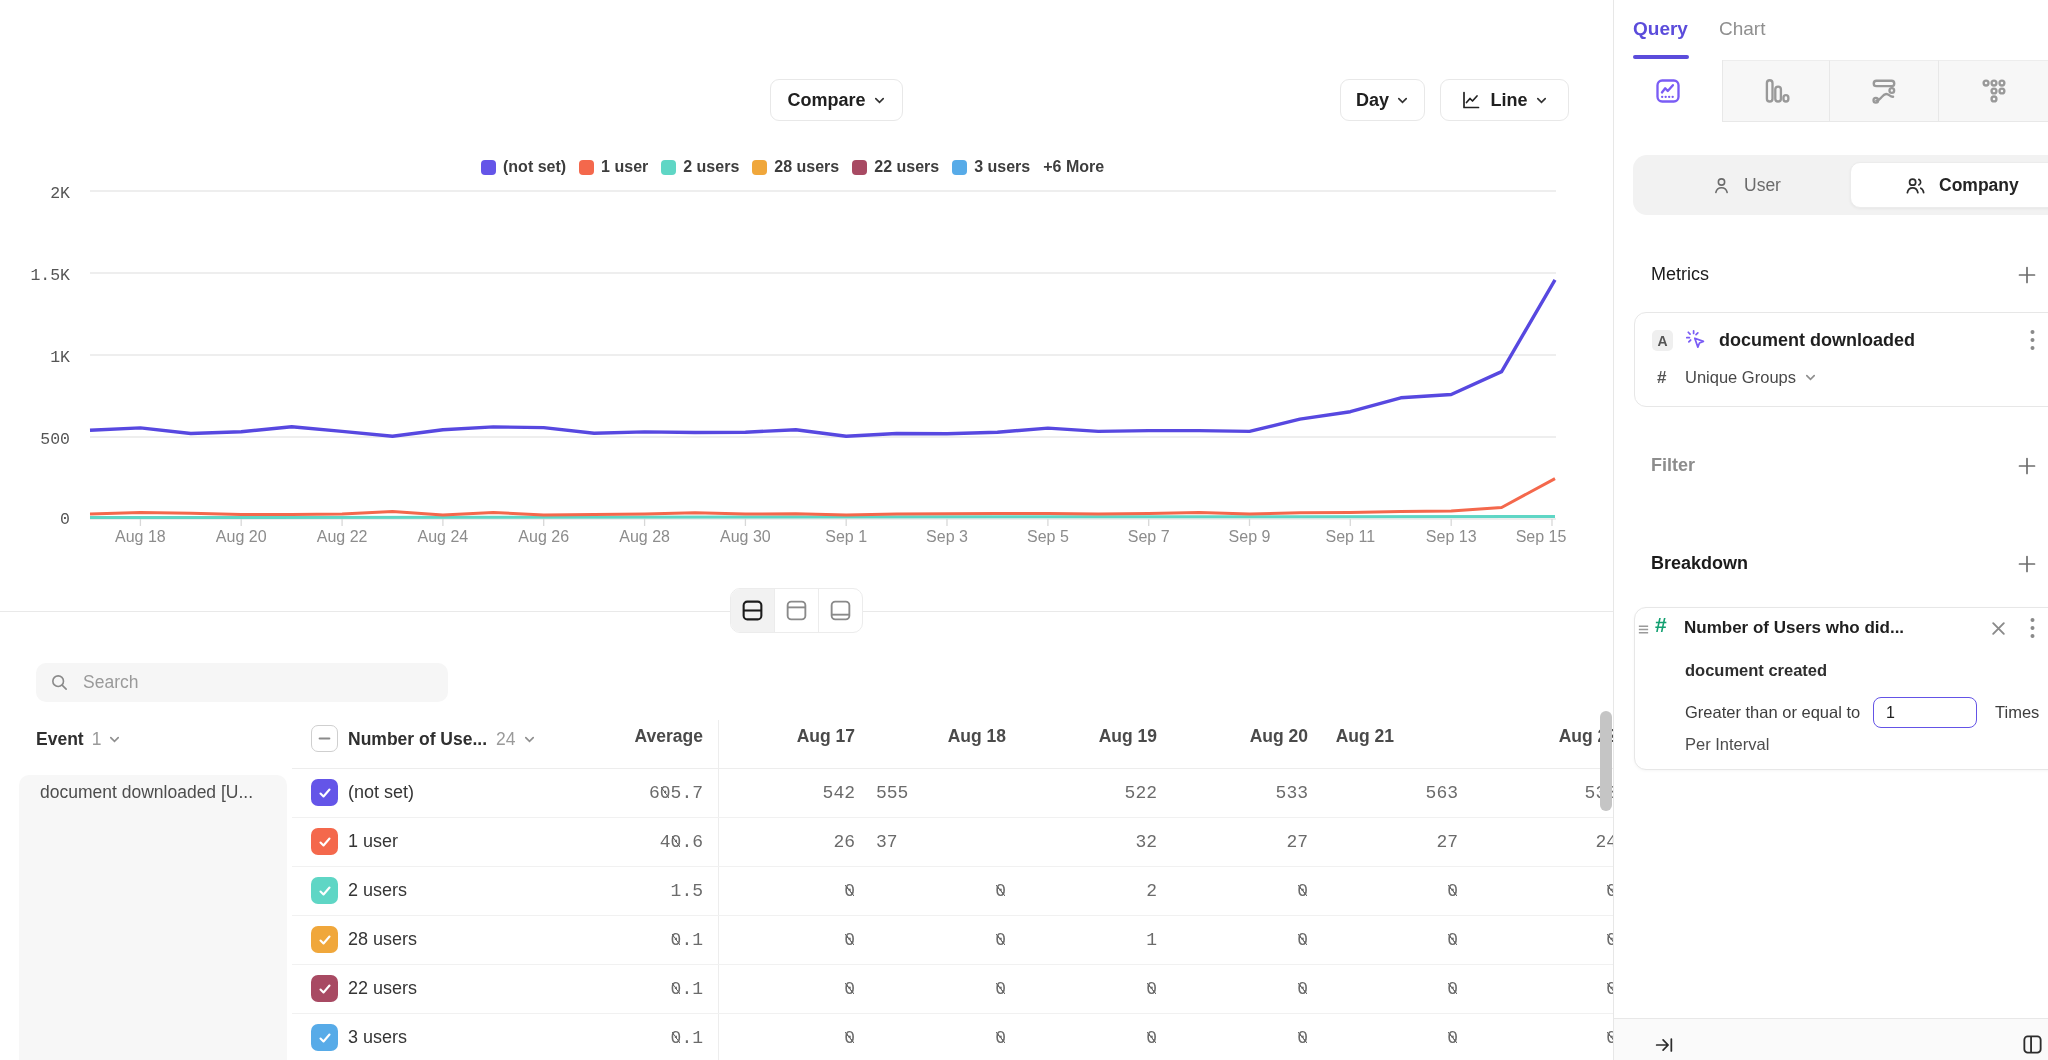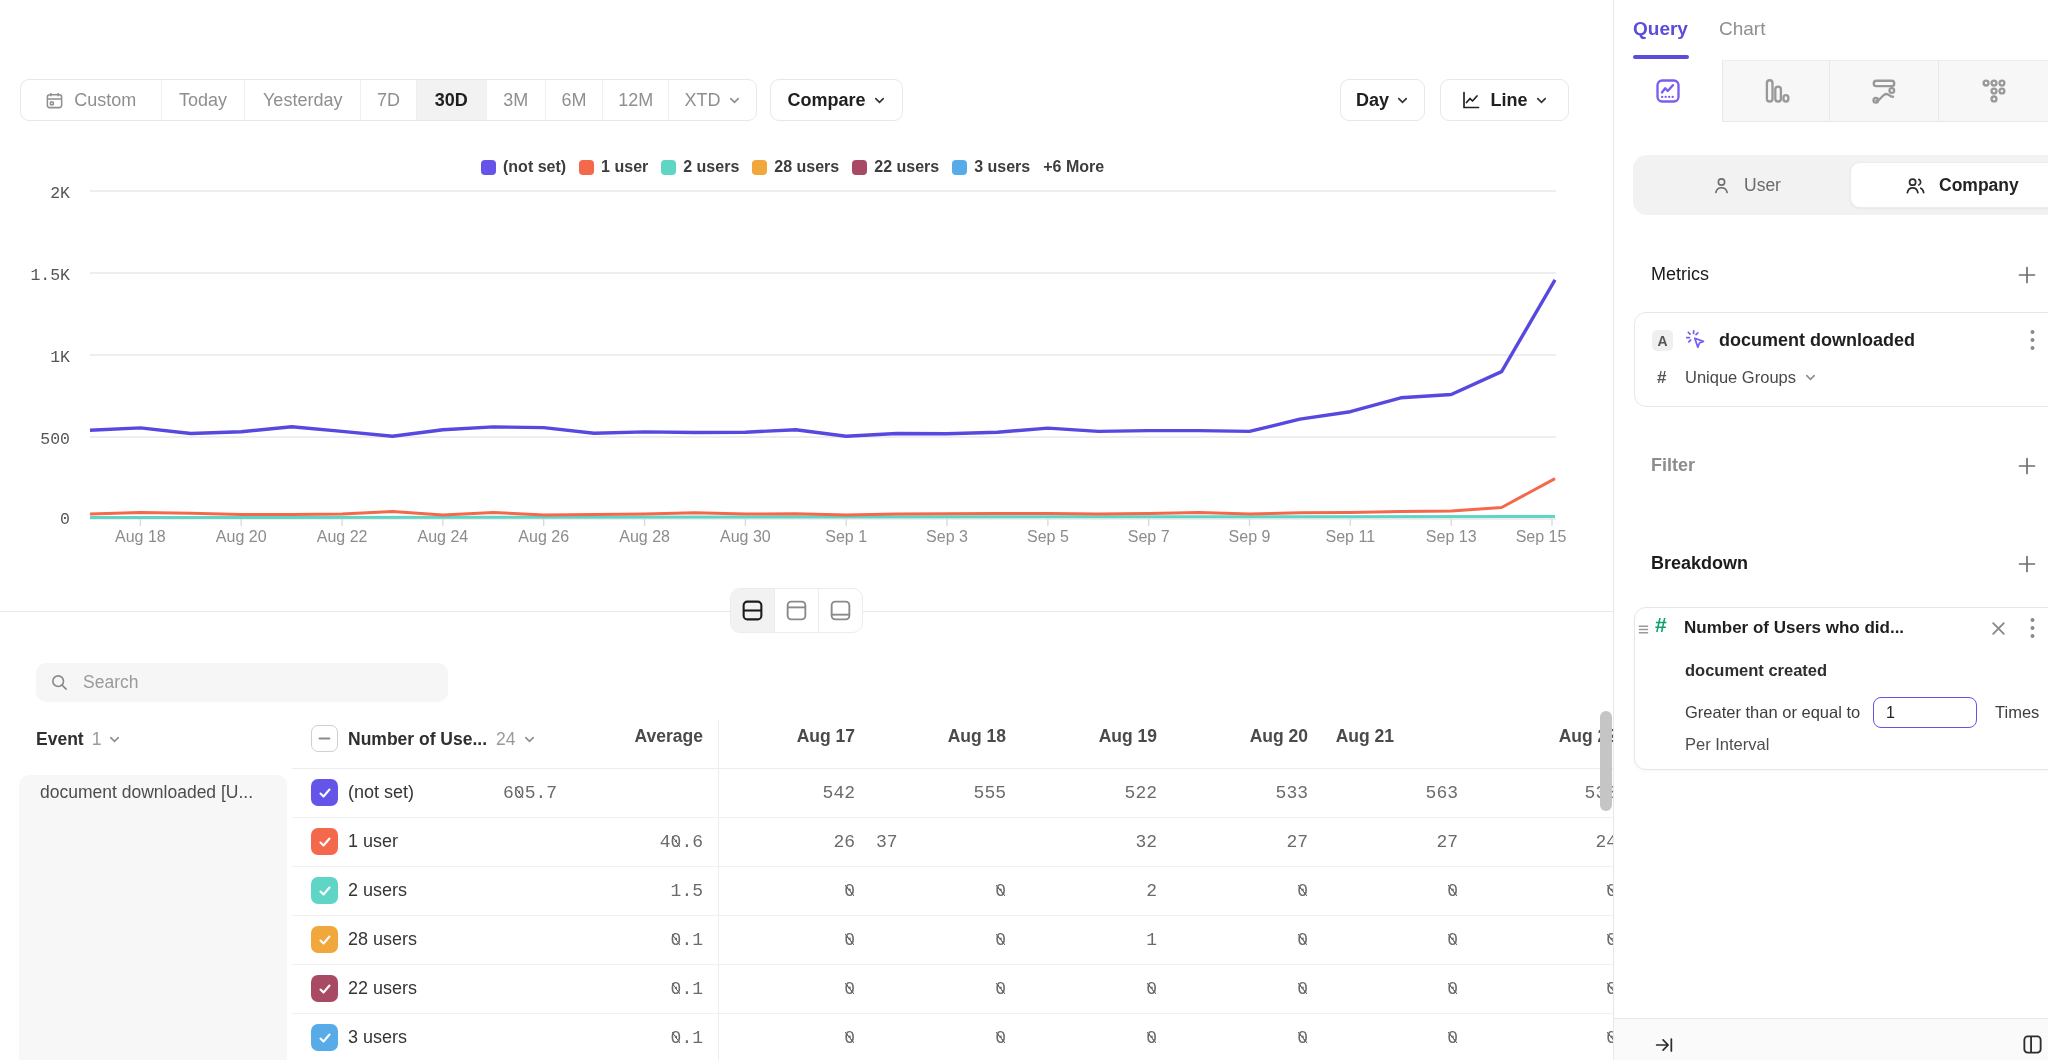--- a/index.html
+++ b/index.html
@@ -13,37 +13,20 @@
 .seg:last-child{border-right:none}
 .seg.sel{background:#f2f2f2;color:#202020;font-weight:700}
 i.z{font-style:normal;position:relative;display:inline-block}
 i.z:after{content:"";position:absolute;left:12%;right:12%;top:20%;bottom:21%;background:linear-gradient(to top right,transparent 45%,#6b6b6b 47.5%,#6b6b6b 52.5%,transparent 55%)}
 .mono{font-family:"Liberation Mono",monospace}
 .chev{margin-left:7px}
 </style></head>
 <body>
 <div id="main">
 
-  <div class="btn" id="dategrp">
-    <div class="seg" style="width:141px"><svg width="19" height="19" viewBox="0 0 20 20" fill="none" stroke="#8f8f8f" stroke-width="1.6" style="margin-right:10px">
-          <rect x="2.5" y="4" width="15" height="13.5" rx="2.5"></rect>
-          <path d="M2.5 8.5h15M6.2 2.2v3.4M13.8 2.2v3.4"></path>
-          <rect x="5.7" y="11.5" width="3" height="3" rx="0.5"></rect>
-        </svg>Custom</div>
-    <div class="seg" style="width:84px">Today</div>
-    <div class="seg" style="width:116px">Yesterday</div>
-    <div class="seg" style="width:56px">7D</div>
-    <div class="seg sel" style="width:70px">30D</div>
-    <div class="seg" style="width:59px">3M</div>
-    <div class="seg" style="width:58px">6M</div>
-    <div class="seg" style="width:66px">12M</div>
-    <div class="seg" style="width:87px">XTD<svg class="chev" width="13" height="13" viewBox="0 0 14 14" fill="none" stroke="#8f8f8f" stroke-width="1.8" stroke-linecap="round">
-          <path d="M3 5l4 4 4-4"></path>
-        </svg></div>
-  </div>
   <div class="btn" style="left:770px;width:133px;justify-content:center;color:#202020;font-size:18px;font-weight:600">Compare<svg class="chev" width="13" height="13" viewBox="0 0 14 14" fill="none" stroke="#333" stroke-width="1.8" stroke-linecap="round">
         <path d="M3 5l4 4 4-4"></path>
       </svg></div>
   <div class="btn" style="left:1340px;width:85px;justify-content:center;color:#202020;font-size:18px;font-weight:600">Day<svg class="chev" width="13" height="13" viewBox="0 0 14 14" fill="none" stroke="#333" stroke-width="1.8" stroke-linecap="round">
         <path d="M3 5l4 4 4-4"></path>
       </svg></div>
   <div class="btn" style="left:1440px;width:129px;justify-content:center;color:#202020;font-size:18px;font-weight:600"><svg width="20" height="20" viewBox="0 0 20 20" fill="none" stroke="#222" stroke-width="1.7" stroke-linecap="round" stroke-linejoin="round" style="margin-right:9px">
         <path d="M3 2.5v15h14.5"></path>
         <path d="M5.5 12.5l3.5-4 2.5 2.5 4.5-5"></path>
       </svg>Line<svg class="chev" width="13" height="13" viewBox="0 0 14 14" fill="none" stroke="#333" stroke-width="1.8" stroke-linecap="round">
@@ -164,23 +147,23 @@
   <div class="abs" style="left:292px;top:66px;width:1321px;height:1px;background:#ededed"></div>
   <div class="abs" style="left:718px;top:18px;width:1px;height:340px;background:#ededed"></div>
   <div class="abs" style="left:19px;top:73px;width:268px;height:285px;background:#f7f7f7;border-radius:10px 10px 0 0"></div>
   <div class="abs" style="left:40px;top:80px;font-size:17.5px;color:#4d4d4d">document downloaded [U...</div>
   <div class="abs" style="left:311px;top:77.0px;width:27px;height:27px;background:#6455e8;border-radius:7px;display:flex;align-items:center;justify-content:center">
         <svg width="16" height="16" viewBox="0 0 16 16" fill="none" stroke="#fff" stroke-width="2.1" stroke-linecap="round" stroke-linejoin="round">
           <path d="M3.5 8.5l3 3 6-7"></path>
         </svg>
       </div>
   <div class="abs" style="left:348px;top:79.5px;font-size:18px;color:#353535">(not set)</div>
-  <div class="abs mono" style="left:503px;top:80.5px;width:200px;text-align:left;font-size:18px;color:#6b6b6b">6<i class="z">0</i>5.7</div>
+  <div class="abs mono" style="left:503px;top:80.5px;width:200px;text-align:right;font-size:18px;color:#6b6b6b">6<i class="z">0</i>5.7</div>
   <div class="abs mono" style="left:725px;top:80.5px;width:130px;text-align:right;font-size:18px;color:#6b6b6b">542</div>
-  <div class="abs mono" style="left:876px;top:80.5px;width:130px;text-align:right;font-size:18px;color:#6b6b6b">555</div>
+  <div class="abs mono" style="left:876px;top:80.5px;width:130px;font-size:18px;color:#6b6b6b">555</div>
   <div class="abs mono" style="left:1027px;top:80.5px;width:130px;text-align:right;font-size:18px;color:#6b6b6b">522</div>
   <div class="abs mono" style="left:1178px;top:80.5px;width:130px;text-align:right;font-size:18px;color:#6b6b6b">533</div>
   <div class="abs mono" style="left:1328px;top:80.5px;width:130px;text-align:right;font-size:18px;color:#6b6b6b">563</div>
   <div class="abs mono" style="left:1487px;top:80.5px;width:130px;text-align:right;font-size:18px;color:#6b6b6b">533</div>
   <div class="abs" style="left:292px;top:115px;width:1321px;height:1px;background:#f1f1f1"></div>
   <div class="abs" style="left:311px;top:126.0px;width:27px;height:27px;background:#f4684c;border-radius:7px;display:flex;align-items:center;justify-content:center">
         <svg width="16" height="16" viewBox="0 0 16 16" fill="none" stroke="#fff" stroke-width="2.1" stroke-linecap="round" stroke-linejoin="round">
           <path d="M3.5 8.5l3 3 6-7"></path>
         </svg>
       </div>

